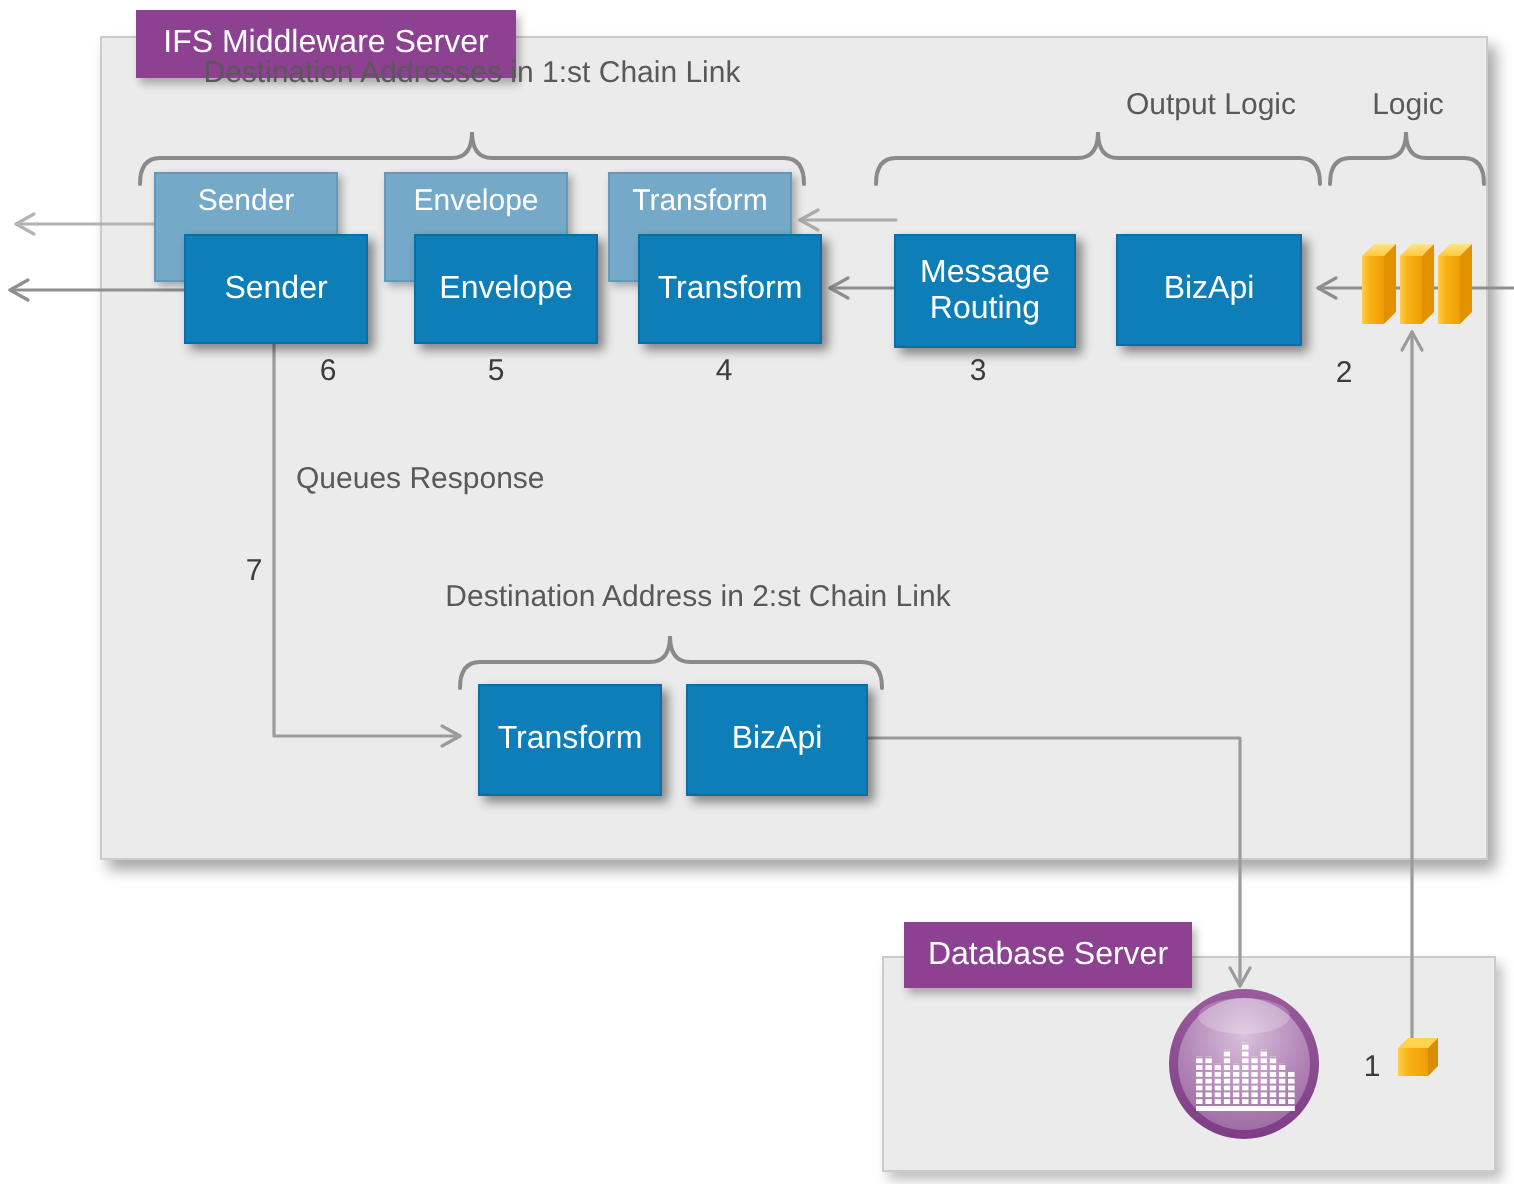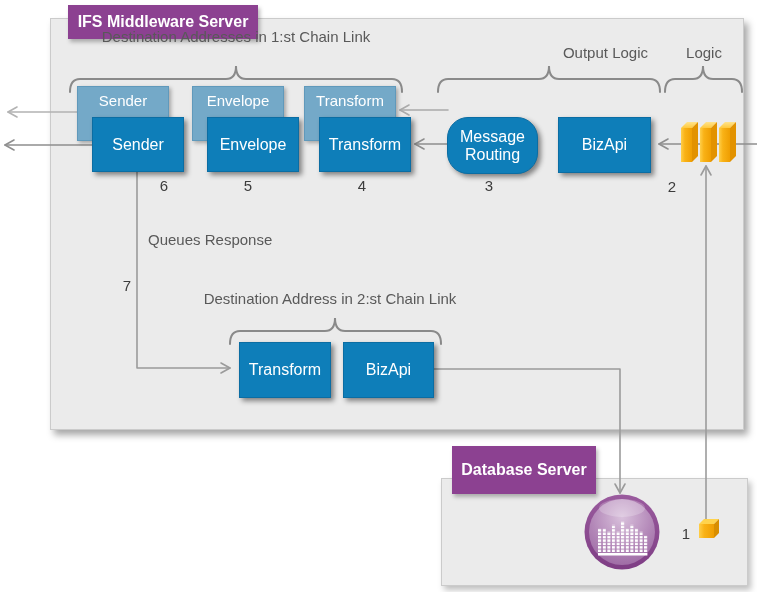--- a/index.html
+++ b/index.html
@@ -14,49 +14,48 @@
     border: 1px solid #CBCBCB;
   }
   #mw-panel { left:50px; top:18px; width:694px; height:412px;
     box-shadow: 4px 5px 7px rgba(0,0,0,0.35); }
   #db-panel { left:441px; top:478px; width:307px; height:108px;
     box-shadow: 3px 4px 6px rgba(0,0,0,0.25); }
   .ptitle {
     position: absolute; background:#8C4191; color:#ffffff; font-size:16px;
     display:flex; align-items:center; justify-content:center;
     box-shadow: 2px 3px 4px rgba(0,0,0,0.28);
-    font-weight: bold;
   }
   #mw-title { left:68px; top:5px; width:190px; height:34px; }
-  #db-title { left:452px; top:446px; width:144px; height:48px; }
+  #db-title { left:452px; top:461px; width:144px; height:33px; }
   svg.overlay { position:absolute; left:0; top:0; pointer-events:none; }
   .blab { position:absolute; color:#595959; font-size:15px; text-align:center; white-space:nowrap; }
   #lab-chain1 { left:86px;  top:28px;  width:300px; }
   #lab-output { left:448px; top:44px;  width:200px;text-align:right; }
   #lab-queues { left:654px; top:44px;  width:100px; }
-  #lab-chain2 { left:180px; top:290px; width:300px; }
+  #lab-chain2 { left:199px; top:290px; width:300px; }
   #lab-sresp  { left:148px; top:231px; width:220px; text-align:left; }
   .box {
     position:absolute; display:flex; align-items:center; justify-content:center;
     color:#ffffff; text-align:center; line-height:1.12;
   }
   .front {
     background:#0E7EB9; border:1px solid #0B6DA3; font-size:16px;
     box-shadow: 3px 3px 5px rgba(0,0,0,0.45);
   }
   .back {
     background:#74A9C8; border:1px solid #6099BB; font-size:15px;
     align-items:flex-start; padding-top:6px;
     box-shadow: 2px 2px 4px rgba(0,0,0,0.30);
   }
   .bw { width:92px; height:55px; }
   #sender-b { left:77px;  top:86px; }   #sender-f { left:92px;  top:117px; }
   #env-b    { left:192px; top:86px; }   #env-f    { left:207px; top:117px; }
   #tr-b     { left:304px; top:86px; }   #tr-f     { left:319px; top:117px; }
-  #mr       { left:447px; top:117px; width:91px; height:57px;border-radius:21px; }
+  #mr       { left:447px; top:117px; width:91px; height:57px; }
   #bizapi1  { left:558px; top:117px; width:93px; height:56px; }
   #tr2      { left:239px; top:342px; width:92px; height:56px; }
   #bizapi2  { left:343px; top:342px; width:91px; height:56px; }
   .num { position:absolute; color:#3C3C3C; font-size:15px; width:26px; text-align:center; }
   #n6 { left:151px; top:177px; }
   #n5 { left:235px; top:177px; }
   #n4 { left:349px; top:177px; }
   #n3 { left:476px; top:177px; }
   #n2 { left:659px; top:178px; }
   #n7 { left:114px; top:277px; }

